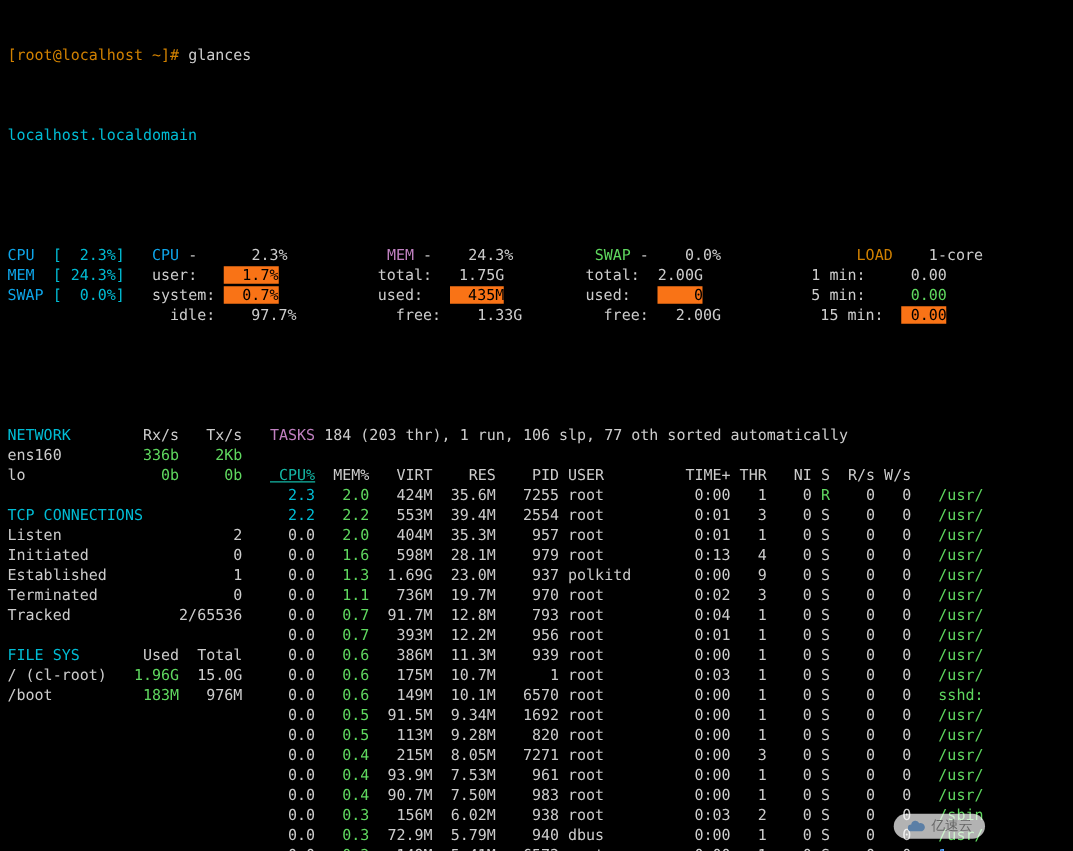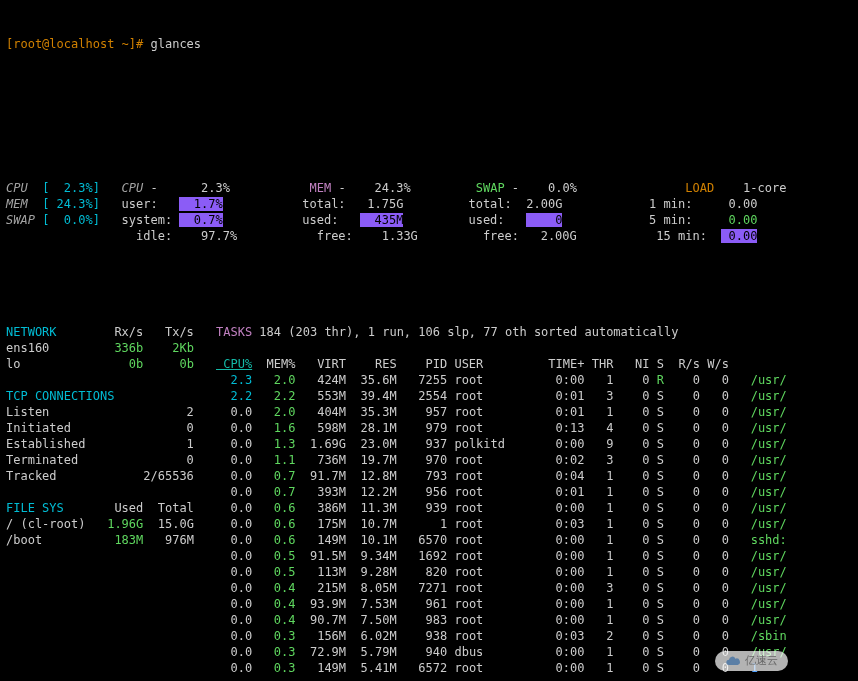--- a/index.html
+++ b/index.html
@@ -2,36 +2,37 @@
 <html><head>
 <meta charset="utf-8">
 <style>
   html,body{margin:0;padding:0;background:#000;color:#ccc;font-family:"Menlo","Consolas","DejaVu Sans Mono",monospace;font-size:12px;line-height:16px;}
   .screen{width:798px;height:681px;background:#000;padding:4px 6px;box-sizing:border-box;white-space:pre;overflow:hidden;position:relative;}
   .orange{color:#d08000;}
   .cyan{color:#00bcd4;}
   .green{color:#5fd75f;}
   .magenta{color:#c080c0;}
   .purple{color:#14b8a6;}
-  .white{color:#a3a3a3;font-style:italic;}
-  .hl-green{background:#8b5cf6;color:#000;}
+  .white{color:#0ea5e9;}
+  .hl-green{background:#f97316;color:#000;}
   .blue{color:#4fa0ff;}
   .row{display:flex;}
   .uptime{position:absolute;right:8px;}
   .watermark{position:absolute;right:10px;bottom:10px;background:rgba(255,255,255,0.7);border-radius:12px;padding:2px 10px;color:#666;font-size:11px;display:flex;align-items:center;gap:4px;}
   .watermark svg{width:16px;height:16px;}
 </style>
 </head>
 <body>
 
 <div class="screen">
 
 <div><span class="orange">[root@localhost ~]# </span><span>glances</span></div>
 <div>&nbsp;</div>
 <div class="row">
+  <span class="cyan">localhost.localdomain</span>
 </div>
 <div>&nbsp;</div>
 
 
 <div id="hdr"><div><span class="white">CPU  </span><span class="cyan">[  2.3%]</span>   <span class="white">CPU </span><span>-</span>    <span>  2.3%</span>           <span class="magenta">MEM </span><span>-</span>   <span> 24.3%</span>         <span class="green">SWAP </span><span>-</span>   <span> 0.0%</span>               <span class="orange">LOAD </span>   <span>1-core</span></div><div><span class="white">MEM  </span><span class="cyan">[ 24.3%]</span>   <span>user:   </span><span class="hl-green">  1.7%</span>           <span>total:  </span><span> 1.75G</span>         <span>total:  </span><span>2.00G</span>            <span>1 min:  </span>  <span> 0.00</span></div><div><span class="white">SWAP </span><span class="cyan">[  0.0%]</span>   <span>system: </span><span class="hl-green">  0.7%</span>           <span>used:   </span><span class="hl-green">  435M</span>         <span>used:   </span><span class="hl-green">    0</span>            <span>5 min:  </span>  <span class="green"> 0.00</span></div><div>                  <span>idle:   </span><span> 97.7%</span>           <span>free:   </span><span> 1.33G</span>         <span>free:   </span><span>2.00G</span>           <span>15 min: </span> <span class="hl-green"> 0.00</span></div></div>
 <div>&nbsp;</div>
 
 
 <div class="row">
   <div id="leftcol" style="width:210px;"><div><span class="cyan">NETWORK     </span>   Rx/s   Tx/s</div><div>ens160      <span class="green">   336b</span><span class="green">    2Kb</span></div><div>lo          <span class="green">     0b</span><span class="green">     0b</span></div><div>&nbsp;</div><div class="cyan">TCP CONNECTIONS</div><div>Listen                   2</div><div>Initiated                0</div><div>Established              1</div><div>Terminated               0</div><div>Tracked            2/65536</div><div>&nbsp;</div><div><span class="cyan">FILE SYS    </span>   Used  Total</div><div>/ (cl-root) <span class="green">  1.96G</span>  15.0G</div><div>/boot       <span class="green">   183M</span>   976M</div></div>

